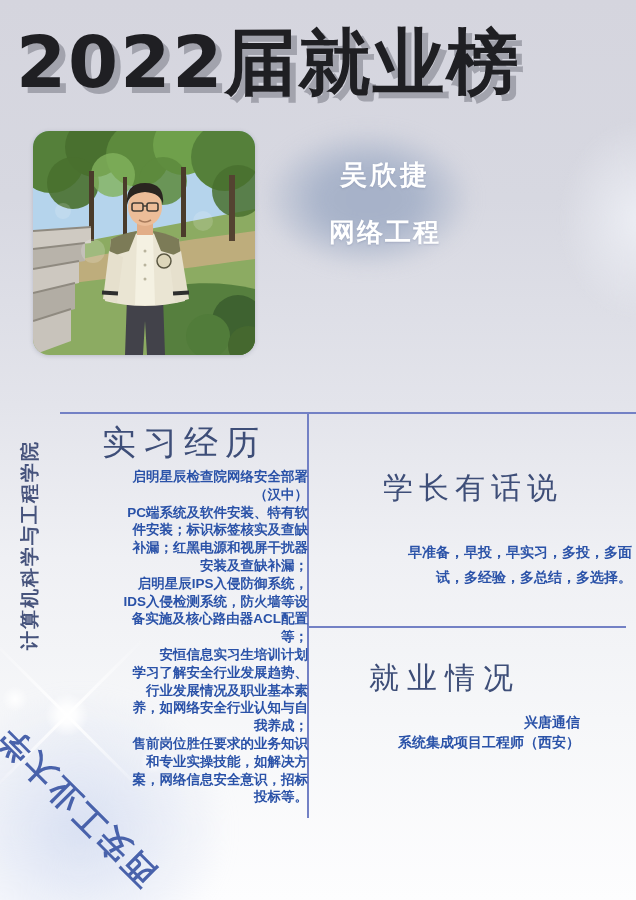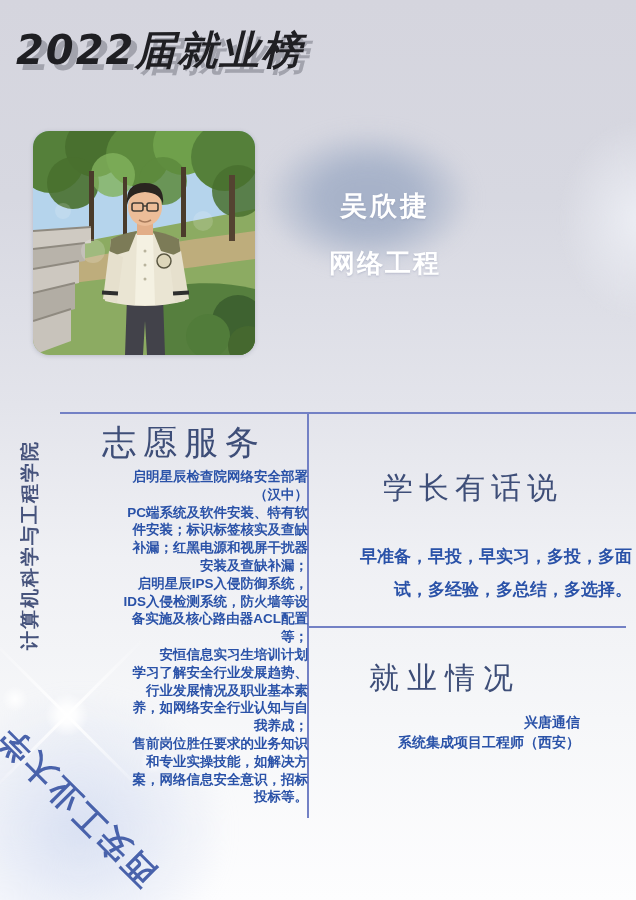--- a/index.html
+++ b/index.html
@@ -40,43 +40,42 @@
   .flare .ray.r2{transform:rotate(-45deg);}
   .sparkle{
     position:absolute;width:26px;height:26px;border-radius:50%;
     background:radial-gradient(circle,rgba(255,255,255,.95),rgba(255,255,255,0) 70%);
   }
   .sp1{left:2px;top:686px;}
   .sp2{left:140px;top:748px;}
 
   
   .title{
-    position:absolute;left:16px;top:25px;width:604px;
-    font-size:40px;line-height:1.25;font-weight:900;
+    position:absolute;left:16px;top:17px;width:604px;
+    font-size:72px;line-height:1.25;font-weight:900;
     letter-spacing:2px;color:#1f1f23;
     text-shadow:6px 6px 0 #a2a3ad;
     font-family:"DejaVu Sans","Liberation Sans",sans-serif;
-    font-style:italic;
   }
 
   
   .photo{
     position:absolute;left:33px;top:131px;width:222px;height:224px;
     border-radius:16px;overflow:hidden;
     box-shadow:0 1px 4px rgba(80,85,110,.25);
   }
   .photo svg{display:block;width:100%;height:100%;}
 
   
   .name-block{
     position:absolute;left:288px;top:158px;width:194px;
     text-align:center;color:#ffffff;font-weight:bold;
     text-shadow:0 1px 2px rgba(120,130,160,.35);
   }
-  .name-block .name{font-size:27px;line-height:34px;letter-spacing:3px;margin-top:31px;}
+  .name-block .name{font-size:27px;line-height:34px;letter-spacing:3px;}
   .name-block .major{font-size:26px;line-height:34px;letter-spacing:2px;margin-top:23px;}
 
   
   .awards{
     position:absolute;left:448px;top:144px;width:188px;
     text-align:center;color:#fbfcfe;font-weight:bold;
     font-size:19px;line-height:24.5px;white-space:pre-line;
     text-shadow:0 1px 2px rgba(130,140,170,.35);
   }
 
@@ -89,21 +88,21 @@
   .serif-head{
     font-family:"DejaVu Serif","Liberation Serif",serif;
     color:#3e4e78;text-align:center;font-weight:500;
   }
   .internship-head{position:absolute;left:62px;top:420px;width:244px;font-size:34px;letter-spacing:7px;}
   .advice-head{position:absolute;left:310px;top:468px;width:326px;font-size:30px;letter-spacing:6px;}
   .employ-head{position:absolute;left:300px;top:658px;width:290px;font-size:30px;letter-spacing:8px;}
 
   .blue-body{color:#2a52a8;font-weight:bold;text-align:right;white-space:pre-line;}
   .internship-body{position:absolute;left:60px;top:468px;width:248px;font-size:13.5px;line-height:17.8px;}
-  .advice-body{position:absolute;left:314px;top:540px;width:318px;font-size:17px;line-height:33px;}
+  .advice-body{position:absolute;left:314px;top:540px;width:318px;font-size:14px;line-height:25px;}
   .employ-body{position:absolute;left:310px;top:712px;width:270px;font-size:14px;line-height:20px;}
 
   
   .college{
     position:absolute;left:-80px;top:532px;width:220px;height:26px;
     transform:rotate(-90deg);
     text-align:center;font-size:19px;font-weight:600;
     letter-spacing:2px;color:#46537c;
   }
   .university{
@@ -215,21 +214,21 @@
   <div class="name-block">
     <div class="name">吴欣捷</div>
     <div class="major">网络工程</div>
   </div>
 
 
   <div class="line line-h1"></div>
   <div class="line line-v"></div>
   <div class="line line-h2"></div>
 
-  <div class="serif-head internship-head">志愿服务</div>
+  <div class="serif-head internship-head">实习经历</div>
   <div class="blue-body internship-body">启明星辰检查院网络安全部署
 （汉中）
 PC端系统及软件安装、特有软
 件安装；标识标签核实及查缺
 补漏；红黑电源和视屏干扰器
 安装及查缺补漏；
 启明星辰IPS入侵防御系统，
 IDS入侵检测系统，防火墙等设
 备实施及核心路由器ACL配置
 等；

